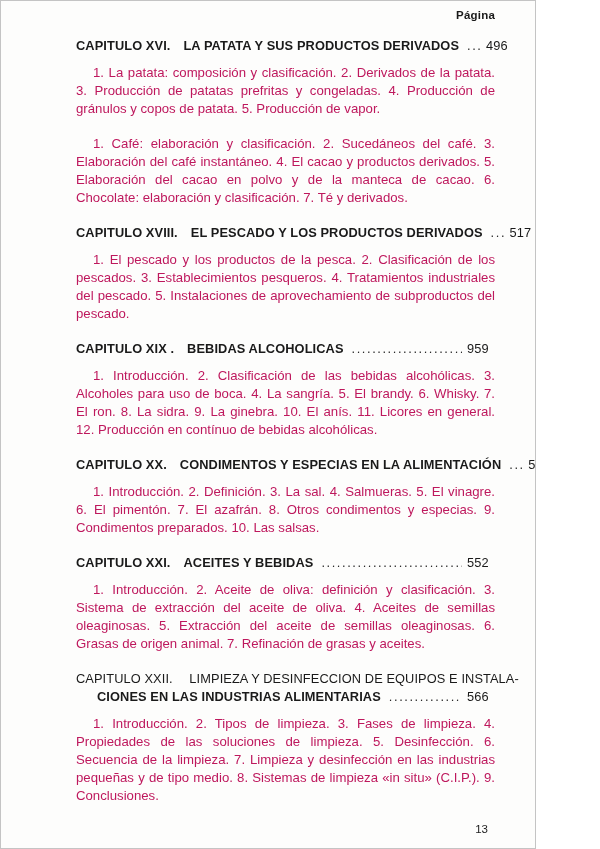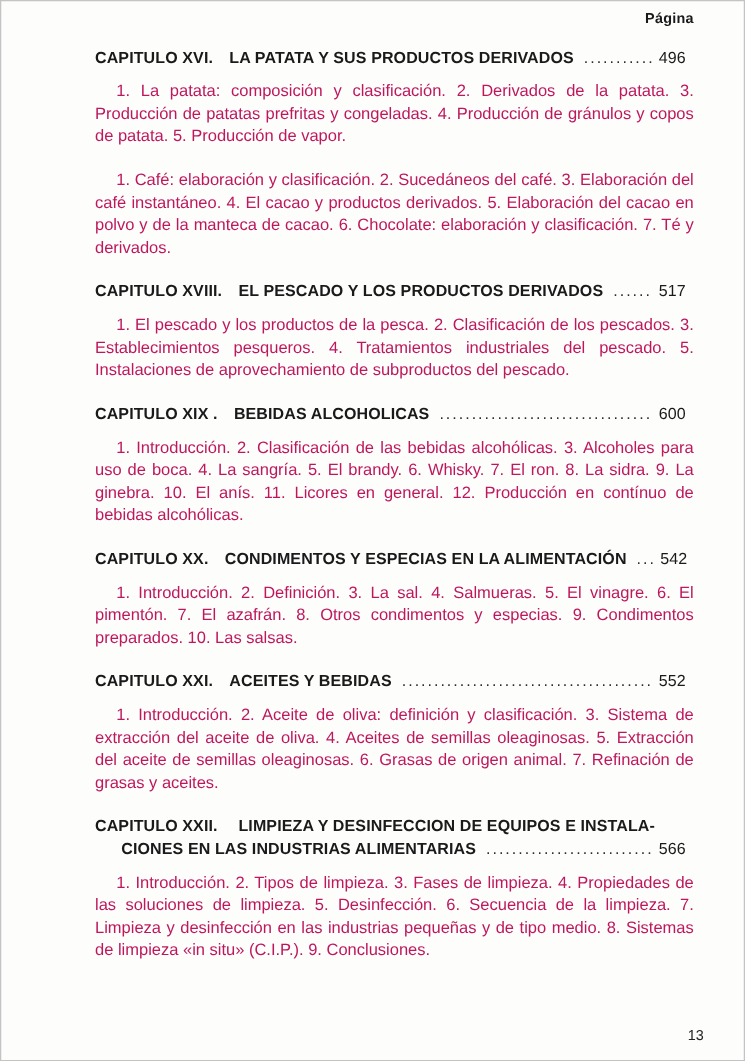--- a/index.html
+++ b/index.html
@@ -5,21 +5,21 @@
   * { margin: 0; padding: 0; box-sizing: border-box; }
   html, body { background: #ffffff; }
   body {
     width: 600px;
     height: 849px;
     font-family: "Liberation Sans", "DejaVu Sans", sans-serif;
     color: #1a1a1a;
   }
   .sheet {
     position: relative;
-    width: 596px;
+    width: 536px;
     height: 849px;
     background: #fdfdfc;
     border: 1px solid #c4c4c4;
     padding: 8px 40px 0 40px;
     overflow: hidden;
   }
   .page-header {
     text-align: right;
     font-size: 11.5px;
     font-weight: bold;
@@ -30,21 +30,21 @@
   .heading-row {
     display: flex;
     align-items: baseline;
     font-weight: bold;
     font-size: 12.8px;
     line-height: 18px;
     letter-spacing: 0.1px;
     white-space: nowrap;
   }
   .heading-line1 {
-    font-weight: bold;
+    font-weight: normal;
     font-size: 12.8px;
     line-height: 18px;
     letter-spacing: 0.1px;
     white-space: nowrap;
   }
   .ch-label { flex: 0 0 auto; margin-right: 13px; }
   .heading-line1 .ch-label { margin-right: 13px; }
   .ch-title { flex: 0 0 auto; }
   .ch-title.cont { margin-left: 21px; }
   .leader {
@@ -73,21 +73,21 @@
     font-size: 13.2px;
     line-height: 18px;
     text-align: justify;
     text-indent: 17px;
     color: #be185d;
     hyphens: auto;
     -webkit-hyphens: auto;
   }
   .page-footer {
     position: absolute;
-    right: 32px;
+    right: 47px;
     bottom: 13px;
     font-size: 11.5px;
     color: #222222;
   }
 </style>
 </head>
 <body>
 
 <div class="sheet">
 
@@ -119,21 +119,21 @@
         <span class="ch-page">517</span>
       </div>
       <p class="summary">1. El pescado y los productos de la pesca. 2. Clasificación de los pescados. 3. Establecimientos pesqueros. 4. Tratamientos industriales del pescado. 5. Instalaciones de aprovechamiento de subproductos del pescado.</p>
     </section>
 
     <section class="chapter">
       <div class="heading-row">
         <span class="ch-label">CAPITULO XIX .</span>
         <span class="ch-title">BEBIDAS ALCOHOLICAS</span>
         <span class="leader"></span>
-        <span class="ch-page">600</span>
+        <span class="ch-page">959</span>
       </div>
       <p class="summary">1. Introducción. 2. Clasificación de las bebidas alcohólicas. 3. Alcoholes para uso de boca. 4. La sangría. 5. El brandy. 6. Whisky. 7. El ron. 8. La sidra. 9. La ginebra. 10. El anís. 11. Licores en general. 12. Producción en contínuo de bebidas alcohólicas.</p>
     </section>
 
     <section class="chapter">
       <div class="heading-row">
         <span class="ch-label">CAPITULO XX.</span>
         <span class="ch-title">CONDIMENTOS Y ESPECIAS EN LA ALIMENTACIÓN</span>
         <span class="leader"></span>
         <span class="ch-page">542</span>

